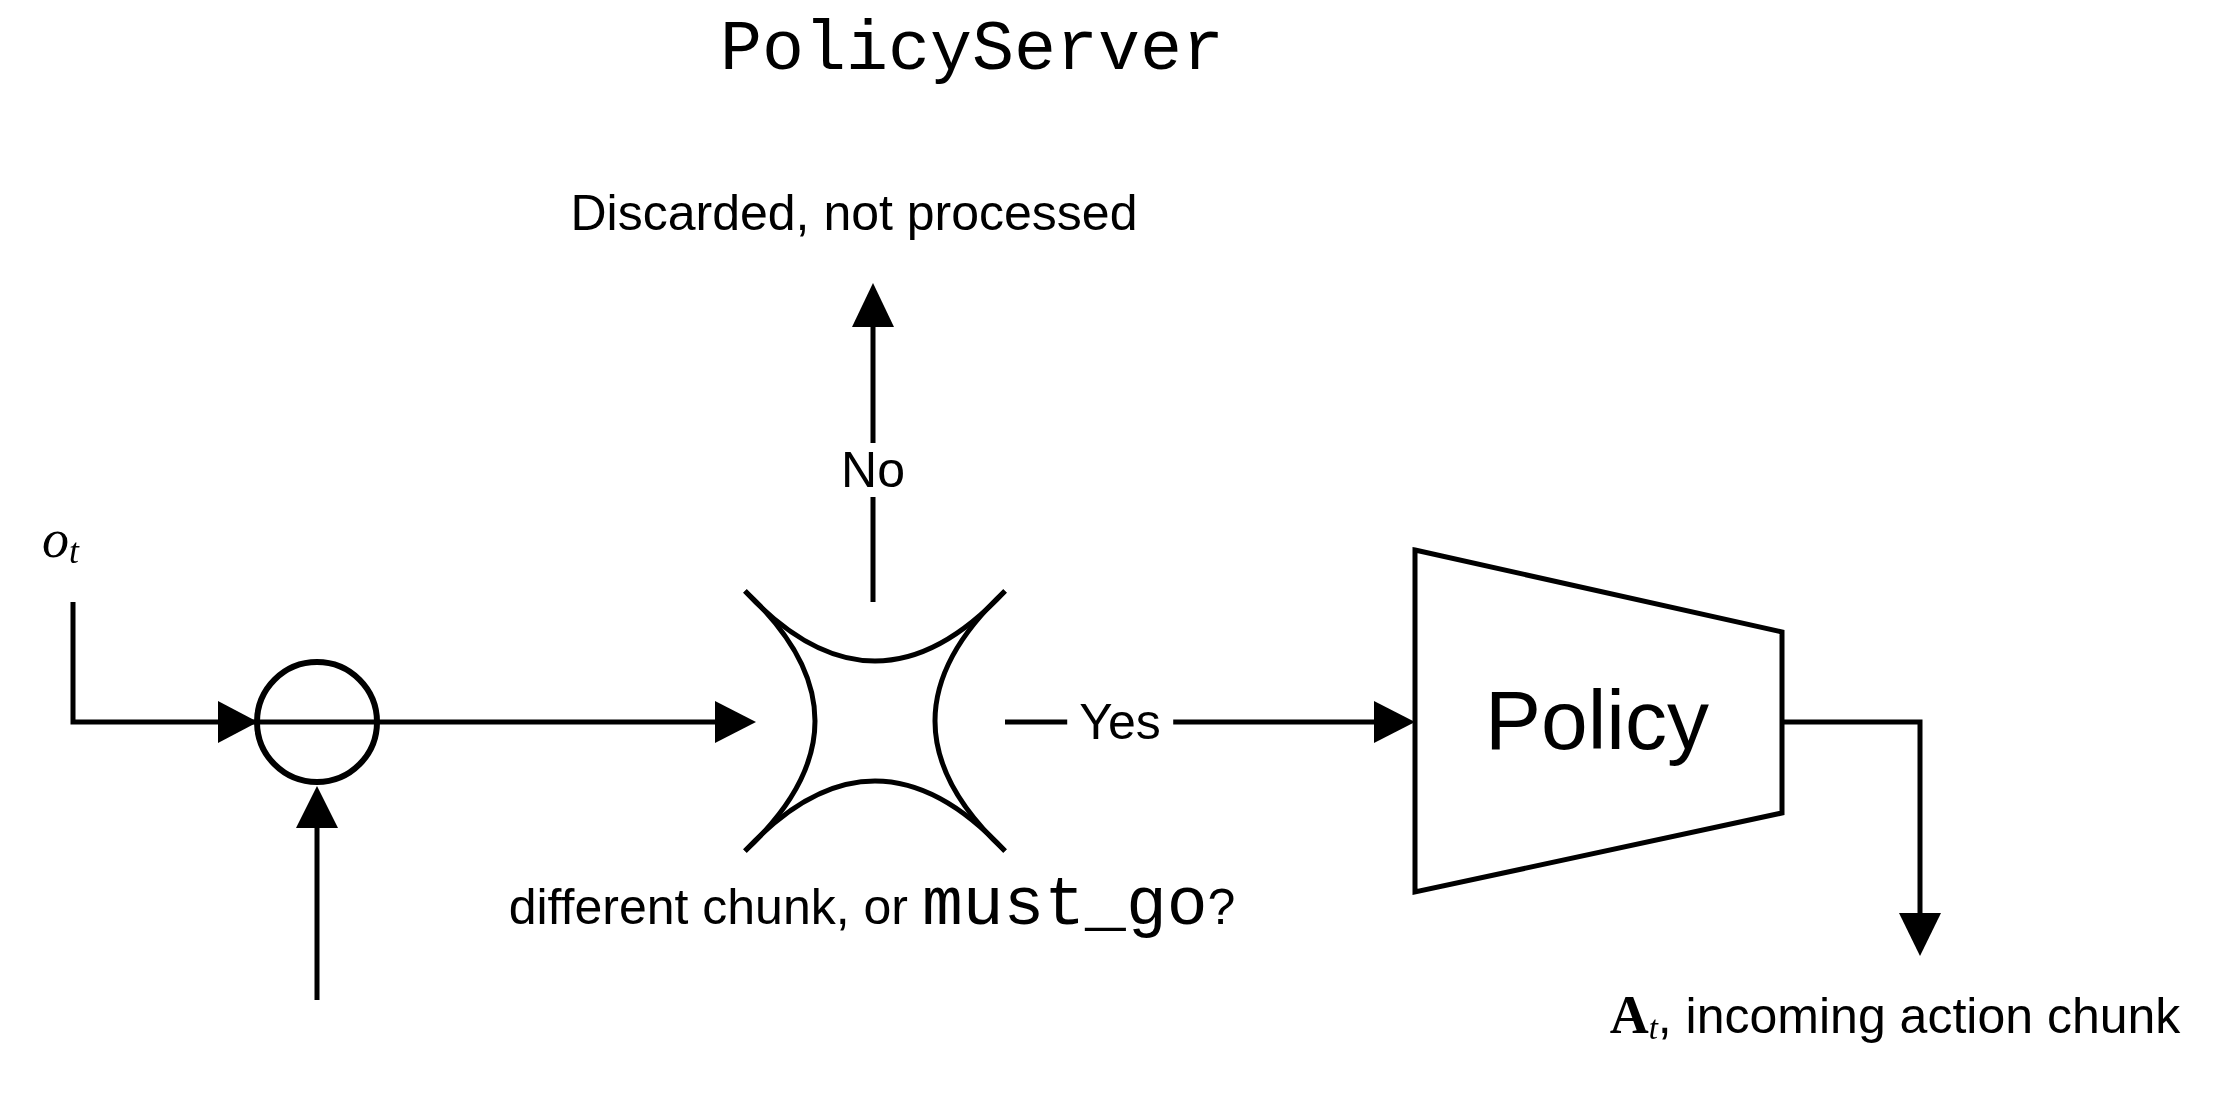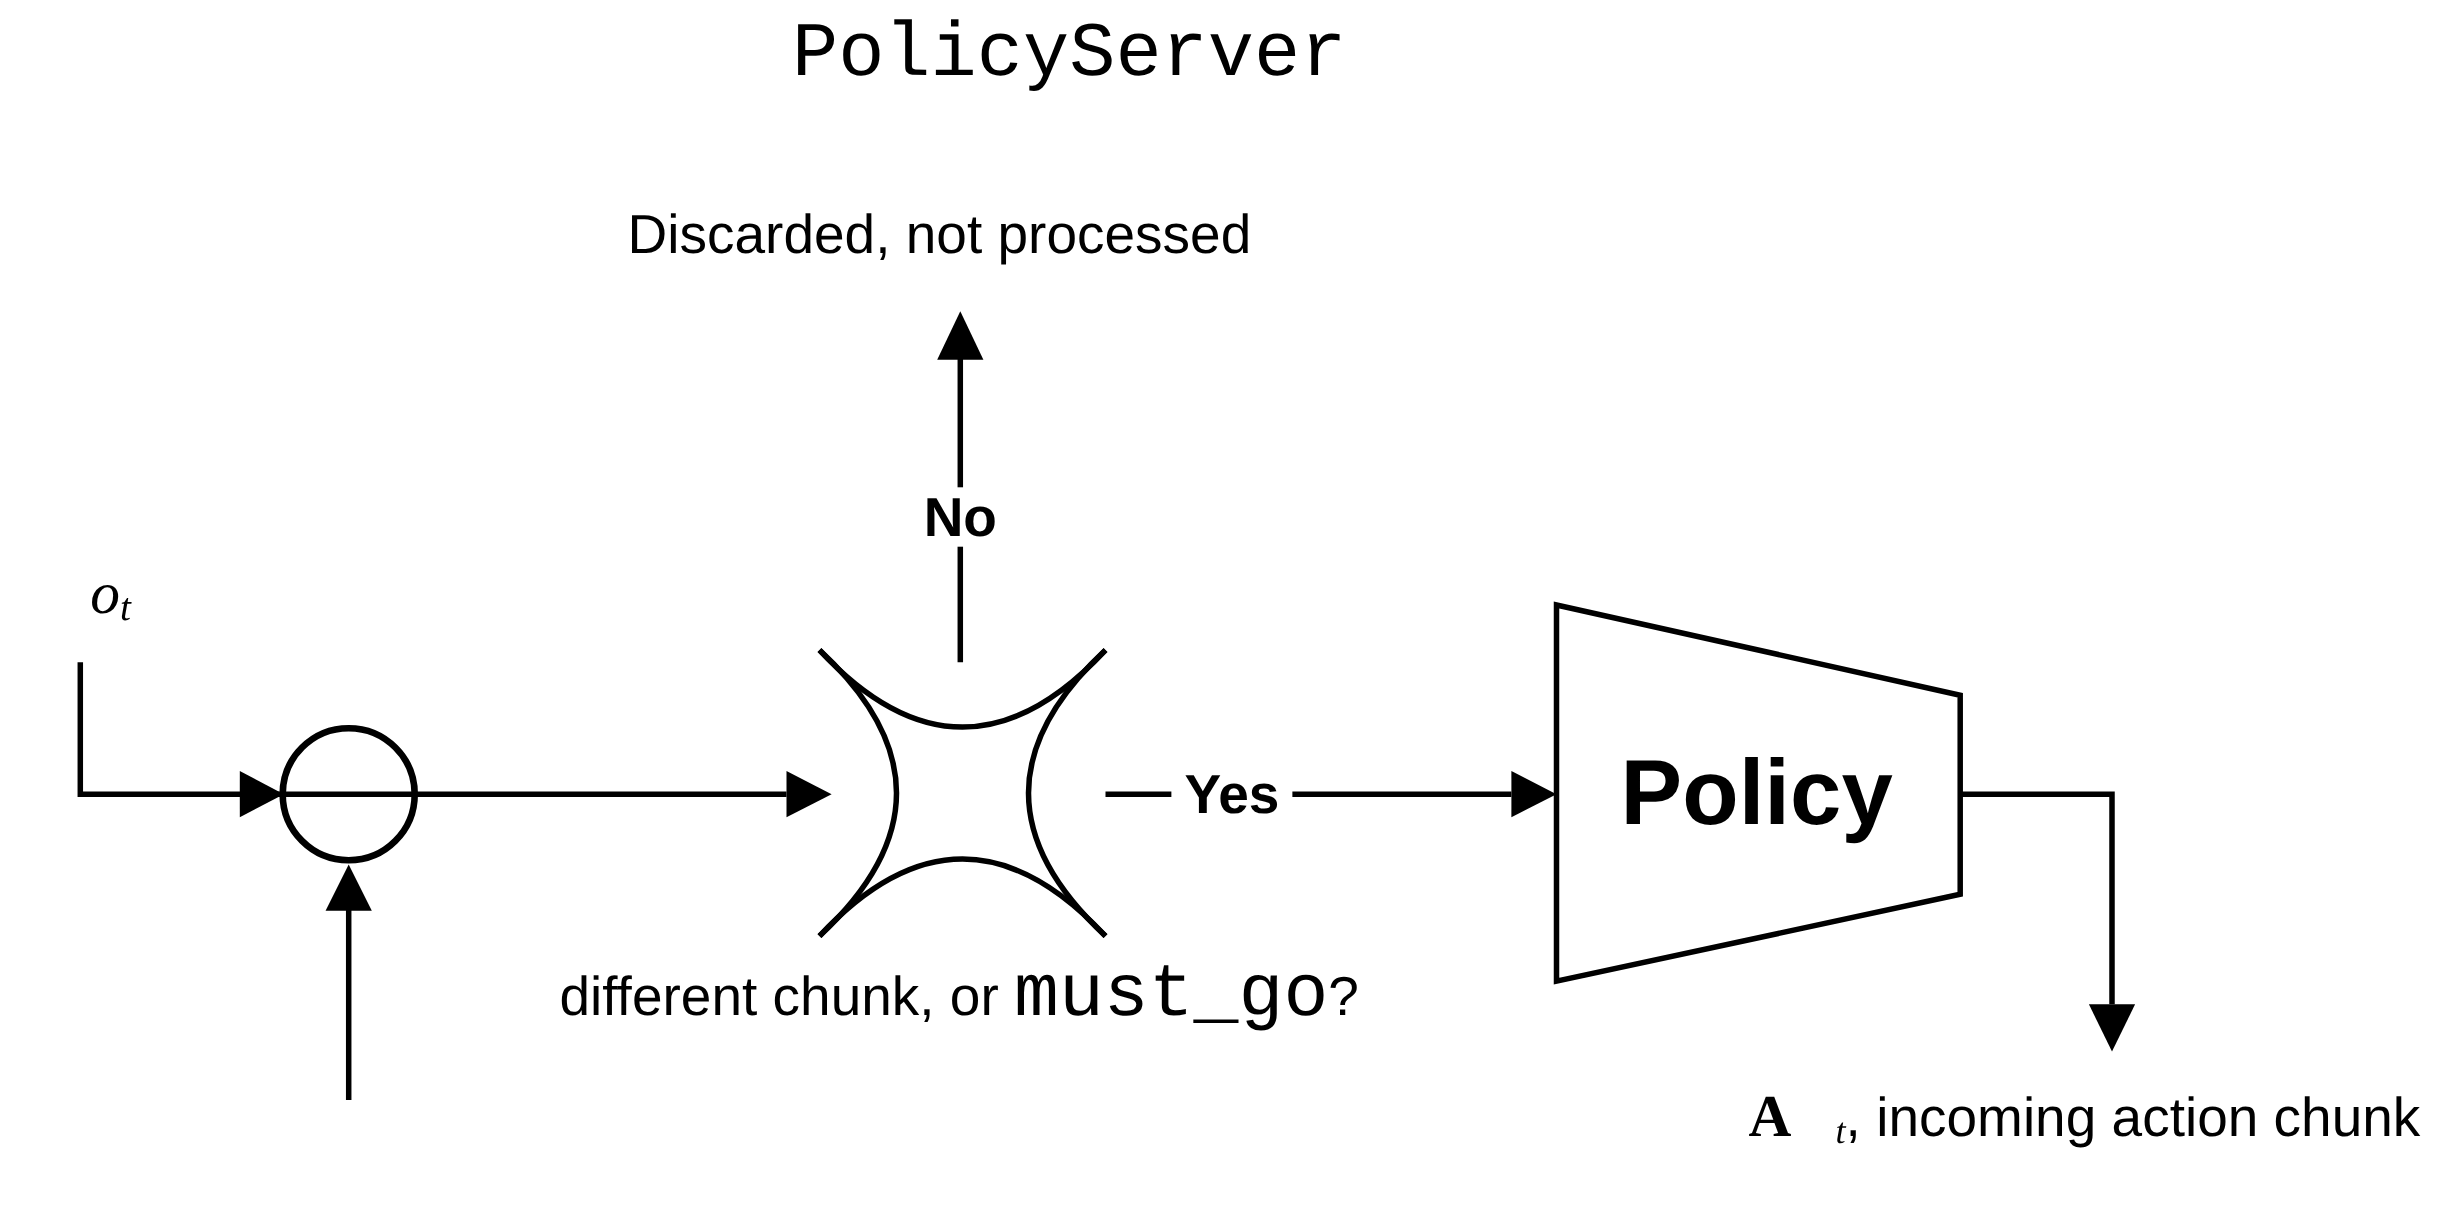--- a/index.html
+++ b/index.html
@@ -13,24 +13,24 @@
     overflow: hidden;
   }
   .layer { position: absolute; left: 0; top: 0; }
   .lbl {
     position: absolute;
     white-space: nowrap;
     line-height: 1;
     color: #000000;
   }
   .center-x { transform: translateX(-50%); }
-  .center-xy { transform: translate(-50%, -50%); font-weight: bold; }
+  .center-xy { transform: translate(-50%, -50%); }
   .sans  { font-family: "Liberation Sans", sans-serif; }
   .mono  { font-family: "Liberation Mono", "DejaVu Sans Mono", monospace; }
-  .serif-it { font-family: "Liberation Serif", "DejaVu Serif", serif; font-style: italic; margin-left: 40px; }
+  .serif-it { font-family: "Liberation Serif", "DejaVu Serif", serif; font-style: italic; }
   .serif-b  { font-family: "Liberation Serif", "DejaVu Serif", serif; font-weight: bold; }
 
   .title-lbl     { left: 972px;  top: 16px;   font-size: 70px; }
   .discard-lbl   { left: 854px;  top: 188px;  font-size: 50px; }
   .edge-lbl      { background: #ffffff; font-size: 50px; }
   .no-lbl        { left: 873px;  top: 470px;  padding: 2px 10px; }
   .yes-lbl       { left: 1120px; top: 722px;  padding: 2px 12px; }
   .obs-lbl       { left: 42px;   top: 512px;  font-size: 54px; }
   .lpo-lbl       { left: 55px;   top: 1040px; font-size: 47px; }
   .decision-lbl  { left: 872px;  top: 872px;  font-size: 50px; }

